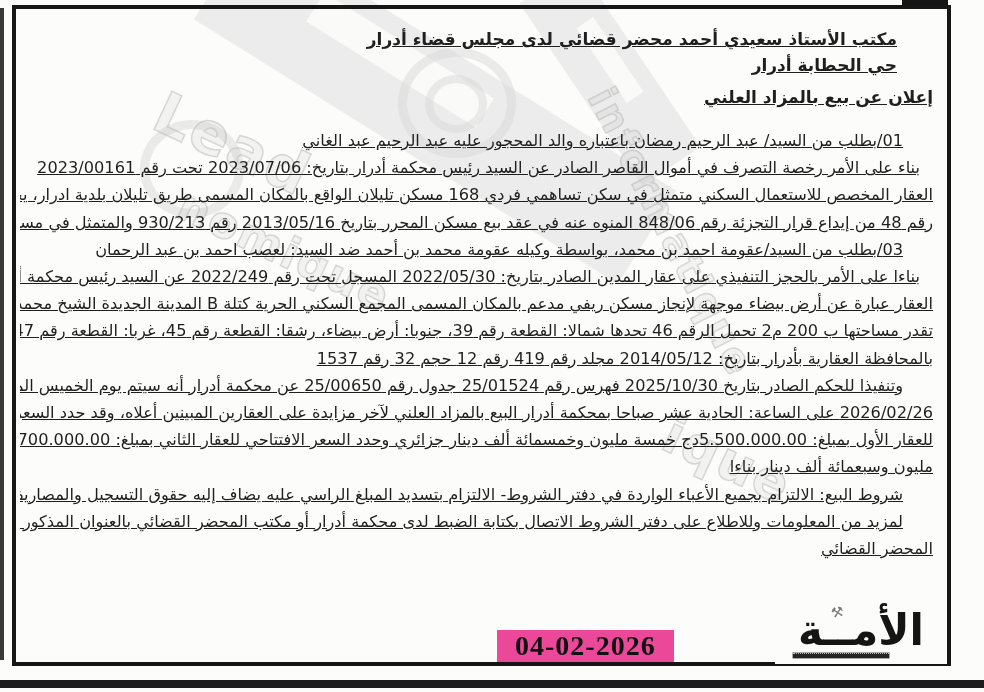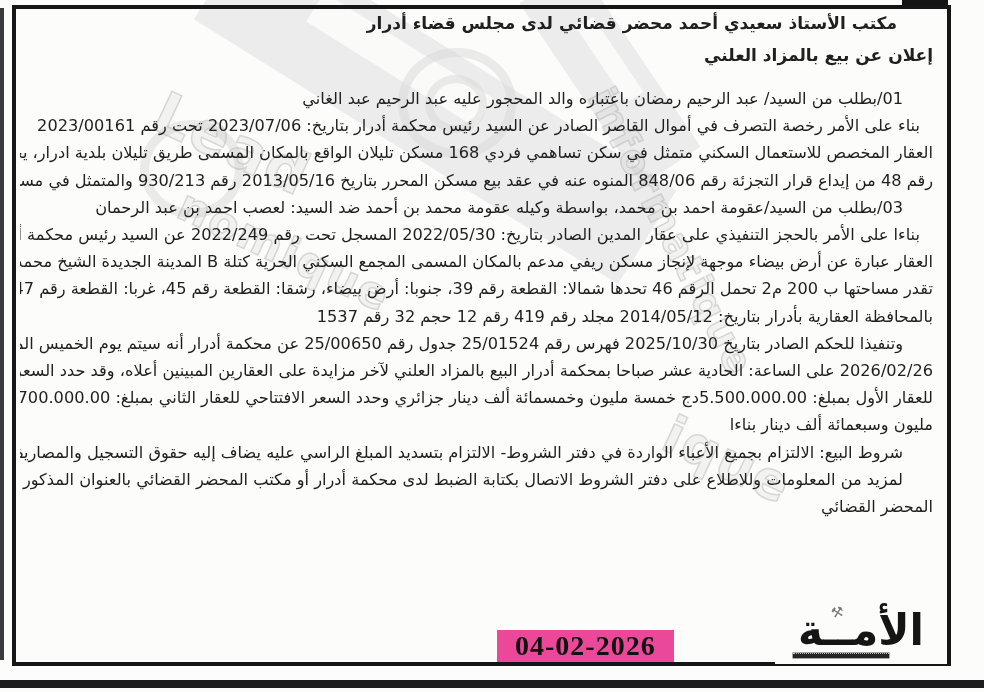--- a/index.html
+++ b/index.html
@@ -15,21 +15,21 @@
            -webkit-text-stroke:1.5px rgba(175,175,175,0.45);letter-spacing:2px;
            font-family:"DejaVu Sans",sans-serif;}
 
   
   .left-edge-line{position:absolute;left:0;top:8px;width:4px;height:652px;background:#3a3a3a;z-index:1;}
   .top-right-bar{position:absolute;left:902px;top:0;width:46px;height:7px;background:#141414;z-index:1;}
   .bottom-rule{position:absolute;left:0;top:680px;width:984px;height:8px;background:#1d1d1d;z-index:1;}
   .frame{position:absolute;left:12px;top:5px;width:931px;height:653px;border:4px solid #161616;z-index:2;}
 
   
-  .content{position:absolute;left:20px;top:10px;width:913px;height:645px;z-index:3;direction:rtl;overflow:hidden;}
+  .content{position:absolute;left:20px;top:26px;width:913px;height:645px;z-index:3;direction:rtl;overflow:hidden;text-decoration:underline;}
   .hdr{padding-right:36px;}
   .hdr div{font-size:17px;line-height:26px;font-weight:600;white-space:nowrap;}
   .phone{direction:rtl;}
   .doc-title{font-size:17px;font-weight:600;line-height:27px;margin-top:6px;}
   .body-text{margin-top:16px;}
   .body-text div{font-size:16.2px;line-height:27.2px;white-space:nowrap;text-align:right;}
   .ind1{padding-right:30px;}
   .ind2{padding-right:13px;}
   .sig{text-align:center;padding-left:6px;}
 
@@ -65,20 +65,21 @@
   </div>
 
   <div class="left-edge-line"></div>
   <div class="top-right-bar"></div>
   <div class="bottom-rule"></div>
   <div class="frame"></div>
 
   <div class="content">
     <div class="hdr">
       <div>مكتب الأستاذ سعيدي أحمد محضر قضائي لدى مجلس قضاء أدرار</div>
+      <div>حي الحطابة أدرار</div>
     </div>
 
     <div class="doc-title">إعلان عن بيع بالمزاد العلني</div>
 
     <div class="body-text">
       <div class="ind1">01/بطلب من السيد/ عبد الرحيم رمضان باعتباره والد المحجور عليه عبد الرحيم عبد الغاني</div>
       <div class="ind2">بناء على الأمر رخصة التصرف في أموال القاصر الصادر عن السيد رئيس محكمة أدرار بتاريخ: 2023/07/06 تحت رقم 2023/00161</div>
       <div>العقار المخصص للاستعمال السكني متمثل في سكن تساهمي فردي 168 مسكن تليلان الواقع بالمكان المسمى طريق تليلان بلدية ادرار، يحمل</div>
       <div>رقم 48 من إيداع قرار التجزئة رقم 848/06 المنوه عنه في عقد بيع مسكن المحرر بتاريخ 2013/05/16 رقم 930/213 والمتمثل في مسكن موجود</div>
       <div class="ind1">03/بطلب من السيد/عقومة احمد بن محمد، بواسطة وكيله عقومة محمد بن أحمد ضد السيد: لعصب احمد بن عبد الرحمان</div>

